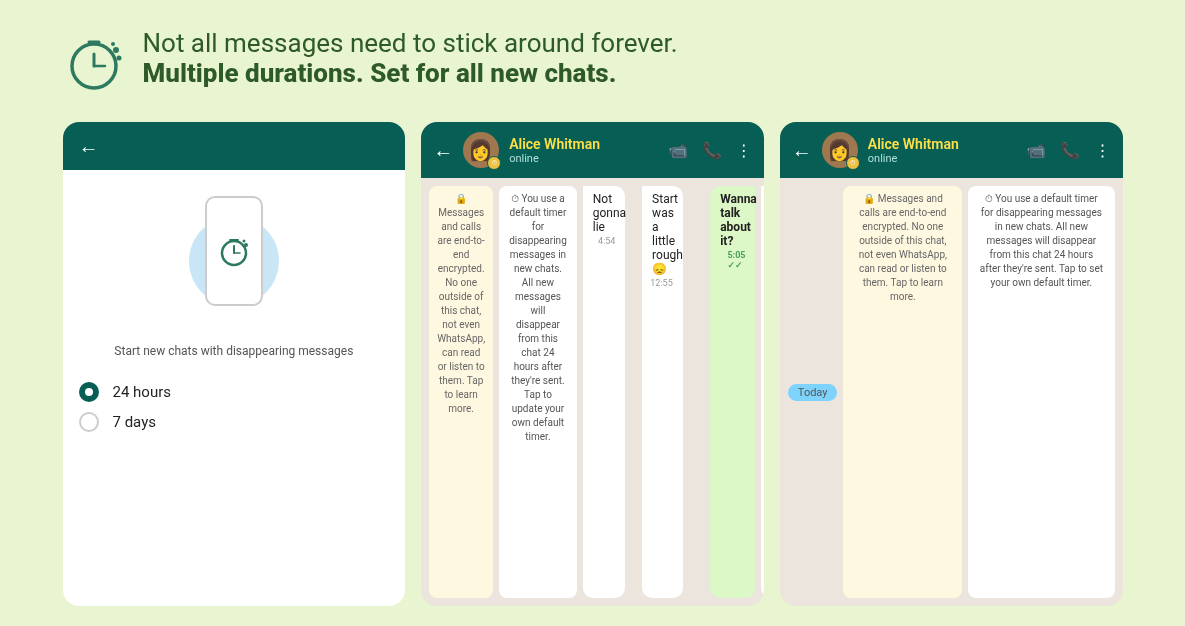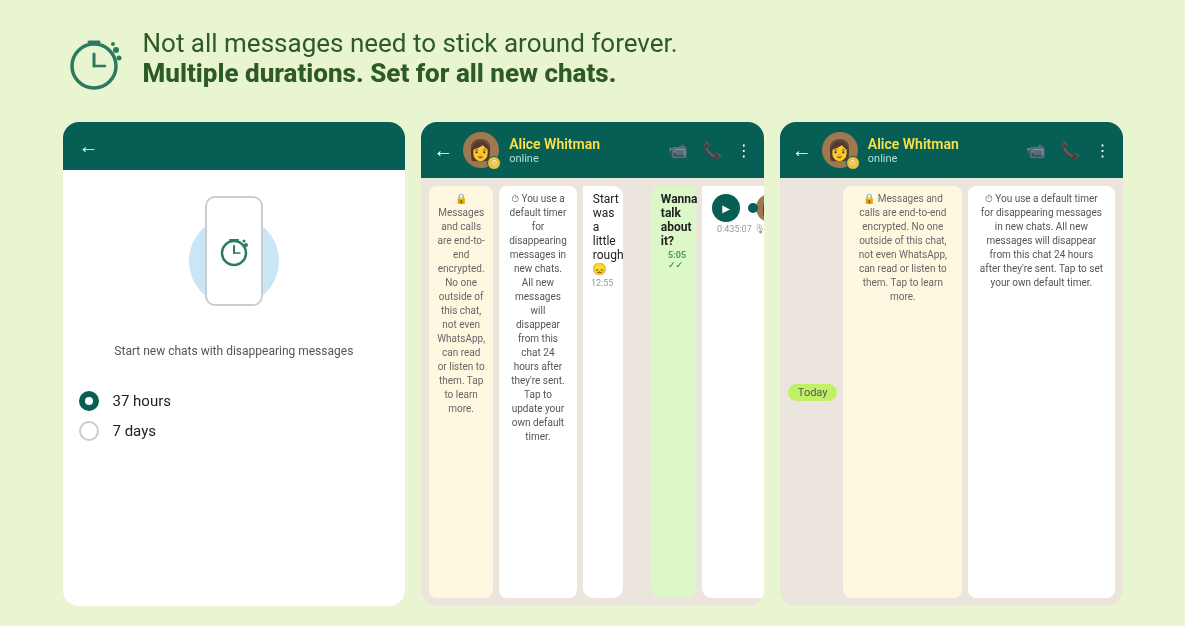--- a/index.html
+++ b/index.html
@@ -124,21 +124,21 @@
     }
     .phone-screen-icon {
       width: 36px;
       height: 36px;
     }
 
     .subtitle {
       font-size: 12px;
       color: #555;
       text-align: center;
-      margin-bottom: 33px;
+      margin-bottom: 24px;
     }
 
     .radio-group {
       width: 100%;
       display: flex;
       flex-direction: column;
       gap: 10px;
     }
     .radio-item {
       display: flex;
@@ -266,21 +266,21 @@
       background: #fff;
       border-radius: 8px;
       padding: 6px 10px;
       font-size: 10px;
       color: #555;
       text-align: center;
       line-height: 1.4;
     }
 
     .today-badge {
-      background: #bef264;
+      background: #7dd3fc;
       border-radius: 10px;
       padding: 2px 10px;
       font-size: 11px;
       color: #555;
       text-align: center;
       align-self: center;
       margin: 2px 0;
     }
 
     .msg-row {
@@ -393,21 +393,21 @@
             <circle cx="28" cy="8" r="1.5" fill="#2d7a60"></circle>
           </svg>
         </div>
       </div>
 
       <div class="subtitle">Start new chats with disappearing messages</div>
 
       <div class="radio-group">
         <div class="radio-item">
           <div class="radio-circle selected"></div>
-          <span>37 hours</span>
+          <span>24 hours</span>
         </div>
         <div class="radio-item">
           <div class="radio-circle"></div>
           <span>7 days</span>
         </div>
       </div>
     </div>
   </div>
 
   <div class="chat-panel">
@@ -434,20 +434,26 @@
       <div class="system-msg">
         <span>🔒</span>
         <span> Messages and calls are end-to-end encrypted. No one outside of this chat, not even WhatsApp, can read or listen to them. Tap to learn more.</span>
       </div>
 
       <div class="timer-system-msg">
         <span>⏱</span>
         <span> You use a default timer for disappearing messages in new chats. All new messages will disappear from this chat 24 hours after they're sent. Tap to update your own default timer.</span>
       </div>
 
+      <div class="msg-row received">
+        <div class="msg-bubble received-bubble">
+          <span>Not gonna lie</span>
+          <span class="msg-time">4:54</span>
+        </div>
+      </div>
 
       <div class="msg-row received">
         <div class="msg-bubble received-bubble">
           <span>Start was a little rough 😞</span>
           <span class="msg-time">12:55</span>
         </div>
       </div>
 
       <div class="msg-row sent">
         <div class="msg-bubble sent-bubble">

